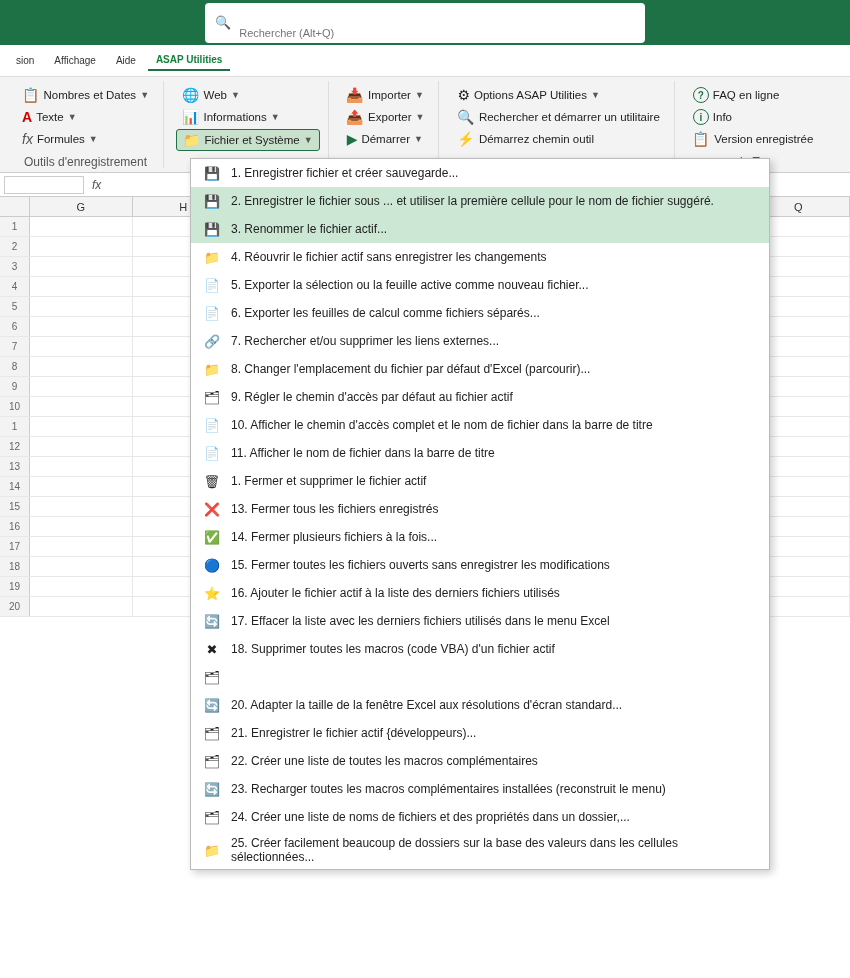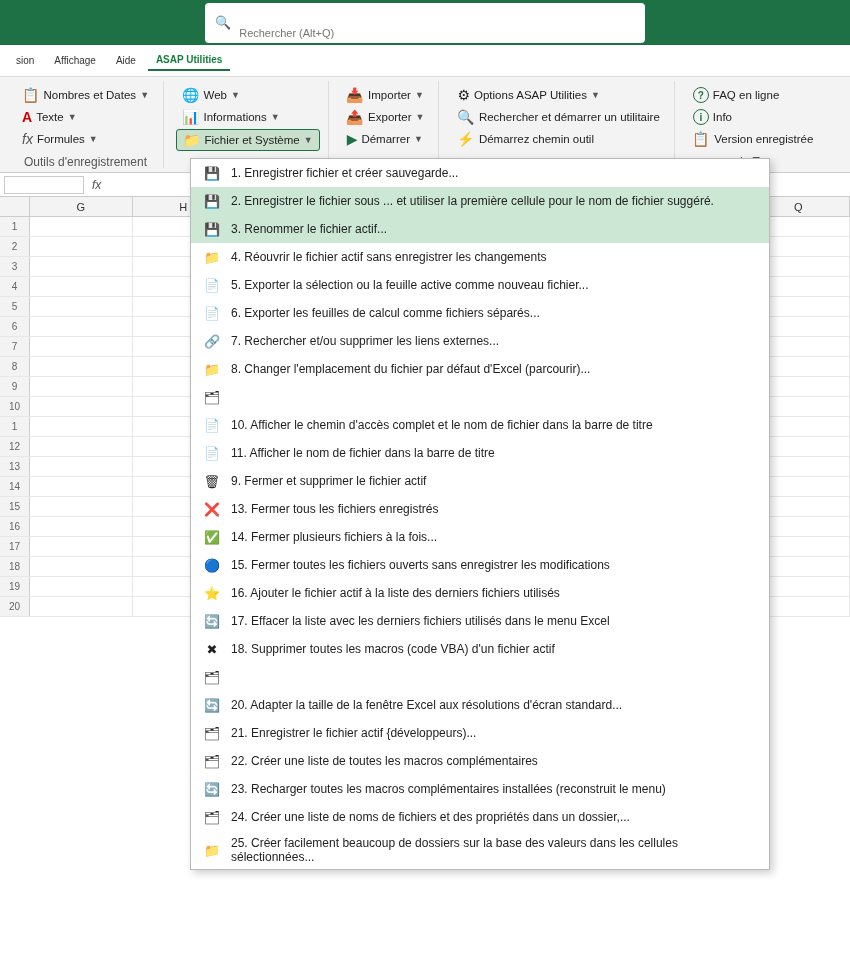--- a/index.html
+++ b/index.html
@@ -328,32 +328,33 @@
     <div class="menu-item">
       <div class="menu-item-icon">🔗</div>
       <div class="menu-item-text">7. Rechercher et/ou supprimer les liens externes...</div>
     </div>
     <div class="menu-item">
       <div class="menu-item-icon">📁</div>
       <div class="menu-item-text">8. Changer l'emplacement du fichier par défaut d'Excel (parcourir)...</div>
     </div>
     <div class="menu-item">
       <div class="menu-item-icon">🗂</div>
+      <div class="menu-item-text">9. Régler le chemin d'accès par défaut au fichier actif</div>
     </div>
     <div class="menu-item">
       <div class="menu-item-icon">📄</div>
       <div class="menu-item-text">10. Afficher le chemin d'accès complet et le nom de fichier dans la barre de titre</div>
     </div>
     <div class="menu-item">
       <div class="menu-item-icon">📄</div>
       <div class="menu-item-text">11. Afficher le nom de fichier dans la barre de titre</div>
     </div>
     <div class="menu-item">
       <div class="menu-item-icon">🗑</div>
-      <div class="menu-item-text">9. Fermer et supprimer le fichier actif</div>
+      <div class="menu-item-text">1. Fermer et supprimer le fichier actif</div>
     </div>
     <div class="menu-item">
       <div class="menu-item-icon">❌</div>
       <div class="menu-item-text">13. Fermer tous les fichiers enregistrés</div>
     </div>
     <div class="menu-item">
       <div class="menu-item-icon">✅</div>
       <div class="menu-item-text">14. Fermer plusieurs fichiers à la fois...</div>
     </div>
     <div class="menu-item">

